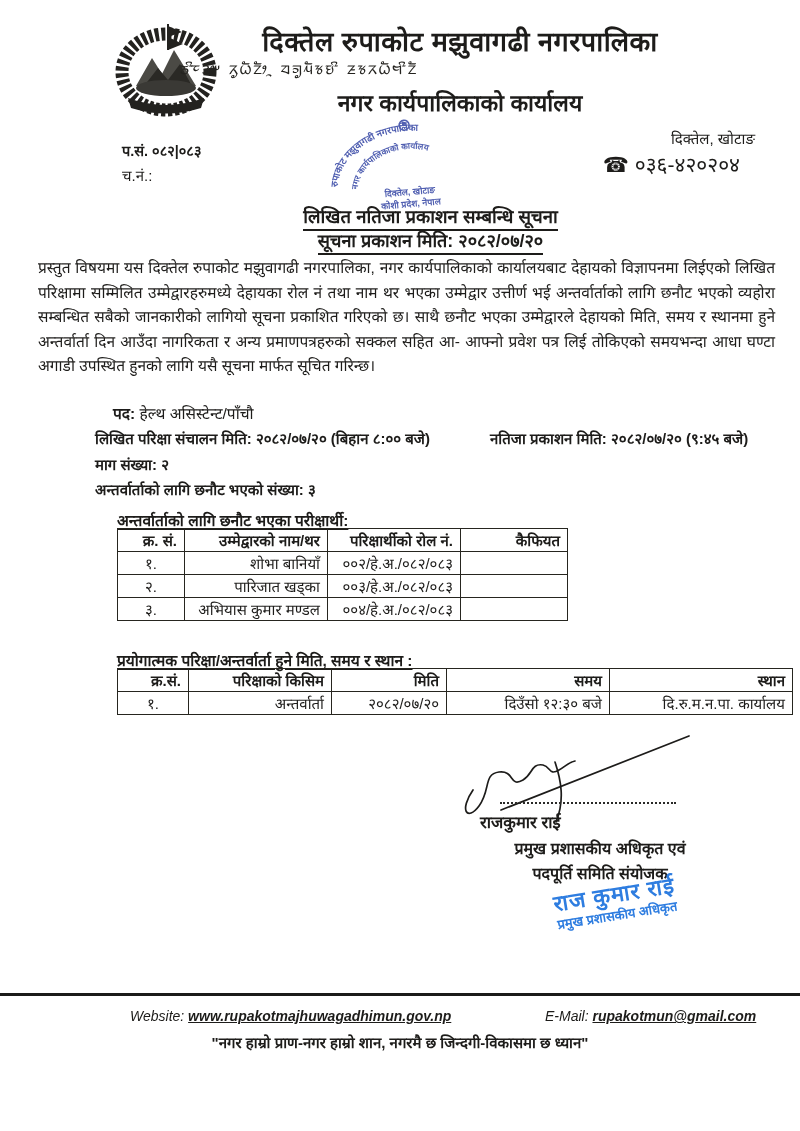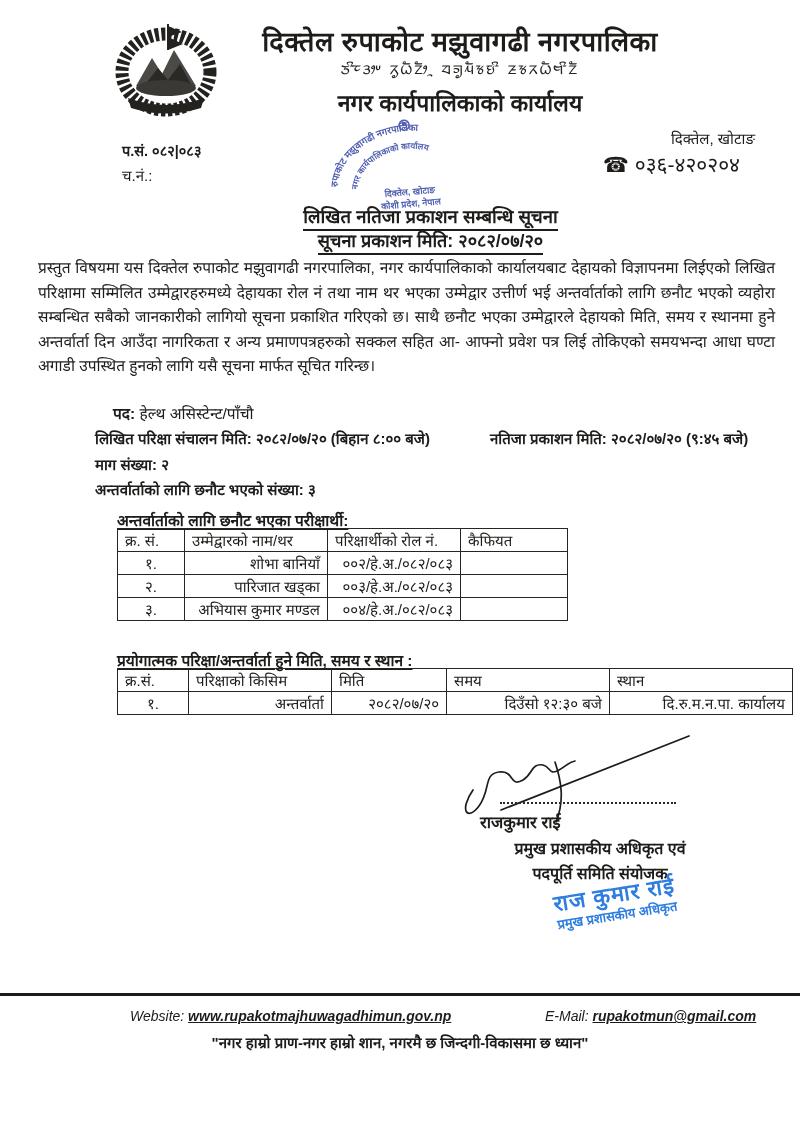--- a/index.html
+++ b/index.html
@@ -5,37 +5,37 @@
   html,body { margin:0; padding:0; background:#e8e8e6; }
   .page {
     position:relative; width:800px; height:1131px; margin:0 auto;
     background:#ffffff; color:#1d1c1a; overflow:hidden;
     font-family:"Liberation Sans","DejaVu Sans",sans-serif;
   }
   .abs { position:absolute; }
   .center { text-align:center; }
   .b { font-weight:bold; }
   .org-name { left:180px; top:22px; width:560px; font-size:27px; font-weight:bold; text-align:center; letter-spacing:.5px; }
-  .org-limbu { left:180px; top:58px; width:560px; font-size:18px; text-align:center; letter-spacing:2px; color:#24231f; }
+  .org-limbu { left:180px; top:58px; width:560px; font-size:18px; text-align:left; letter-spacing:2px; color:#24231f; }
   .office { left:180px; top:86px; width:560px; font-size:23px; font-weight:bold; text-align:center; }
   .place { left:540px; top:128px; width:215px; font-size:15px; text-align:right; }
   .phone-line { left:540px; top:150px; width:200px; font-size:21px; text-align:right; }
   .refno { left:122px; top:140px; font-size:14.5px; font-weight:bold; }
   .chno  { left:122px; top:165px; font-size:15px; font-weight:normal; }
   .title1 { left:58px; top:203px; width:745px; font-size:18.5px; }
   .title2 { left:58px; top:228px; width:745px; font-size:18px; }
   .title1 span, .title2 span { display:inline-block; border-bottom:2px solid #1d1c1a; padding-bottom:1px; font-weight:bold; }
   .body-par { left:38px; top:256px; width:737px; font-size:15.5px; line-height:24.6px; text-align:justify; }
   .post-line { left:113px; top:402px; font-size:15.5px; }
   .d-left  { left:95px;  font-size:15px; font-weight:bold; }
   .d-right { left:490px; font-size:15px; font-weight:bold; }
   .t-heading { font-size:15.5px; font-weight:bold; text-decoration:underline; text-underline-offset:3px; }
   table { border-collapse:collapse; }
   th,td { border:1.6px solid #26251f; padding:1px 7px; font-size:15px; vertical-align:middle;text-align:right; }
-  th { text-align:left; font-weight:normal; }
+  th { text-align:right; font-weight:bold; }
   td.c { text-align:center; }
   .tbl1 { left:117px; top:528px; }
   .tbl2 { left:117px; top:668px; }
   .sig-dots { left:500px; top:782px; width:176px; border-bottom:2.5px dotted #2a2a28; height:20px; }
   .sig-name  { left:480px; top:810px; width:240px; text-align:left; font-size:16.5px; font-weight:bold; }
   .sig-role1 { left:455px; top:837px; width:290px; text-align:center; font-size:16px; font-weight:bold; }
   .sig-role2 { left:455px; top:862px; width:290px; text-align:center; font-size:16px; font-weight:bold; }
   .sig-stamp { left:490px; top:878px; width:250px; text-align:center; transform:rotate(-9deg); }
   .sig-stamp .sn { font-size:22px; font-weight:bold; letter-spacing:1px; }
   .sig-stamp .sr { font-size:13px; font-weight:bold; margin-top:-2px; }

